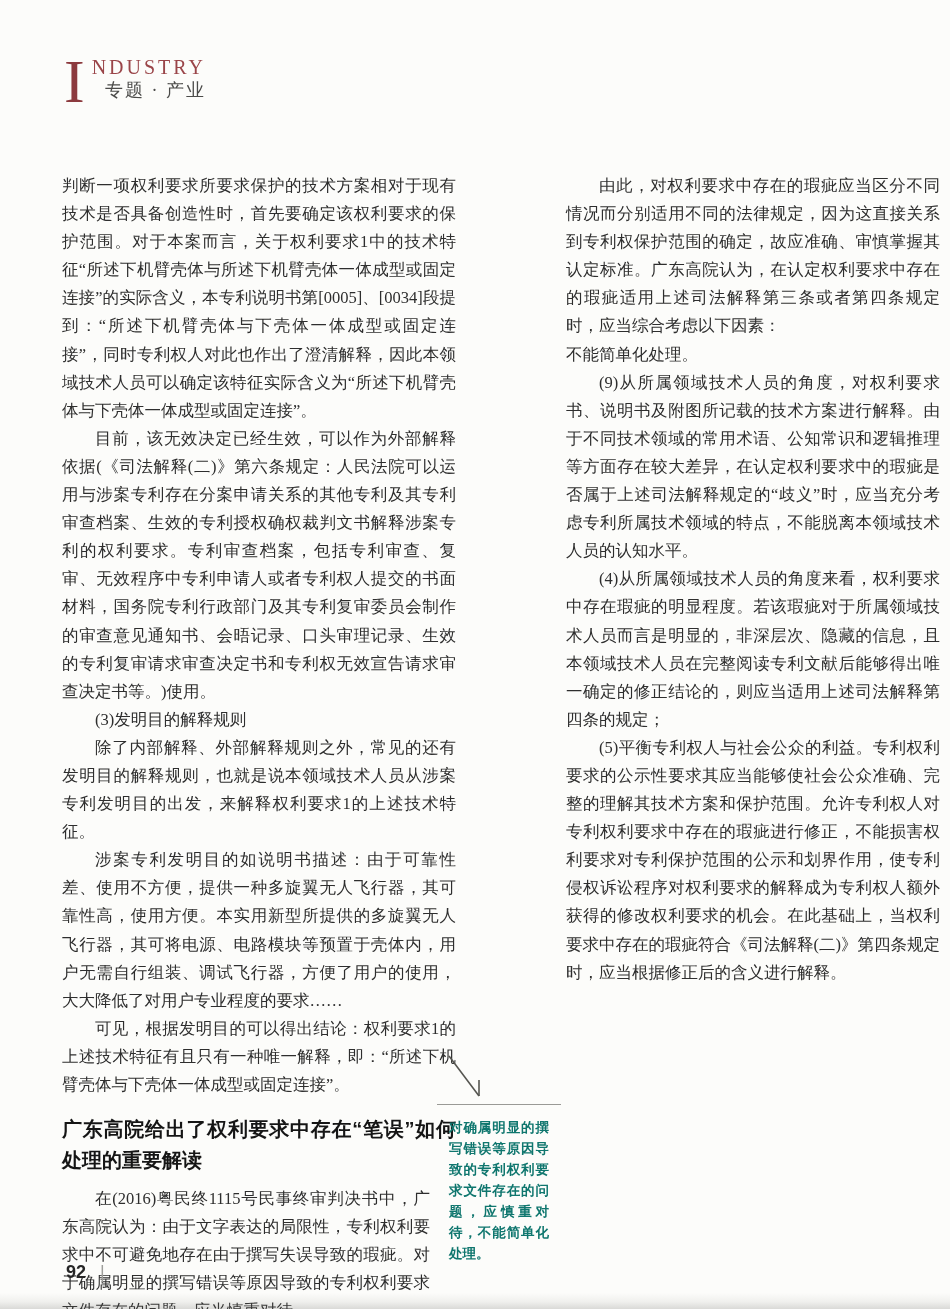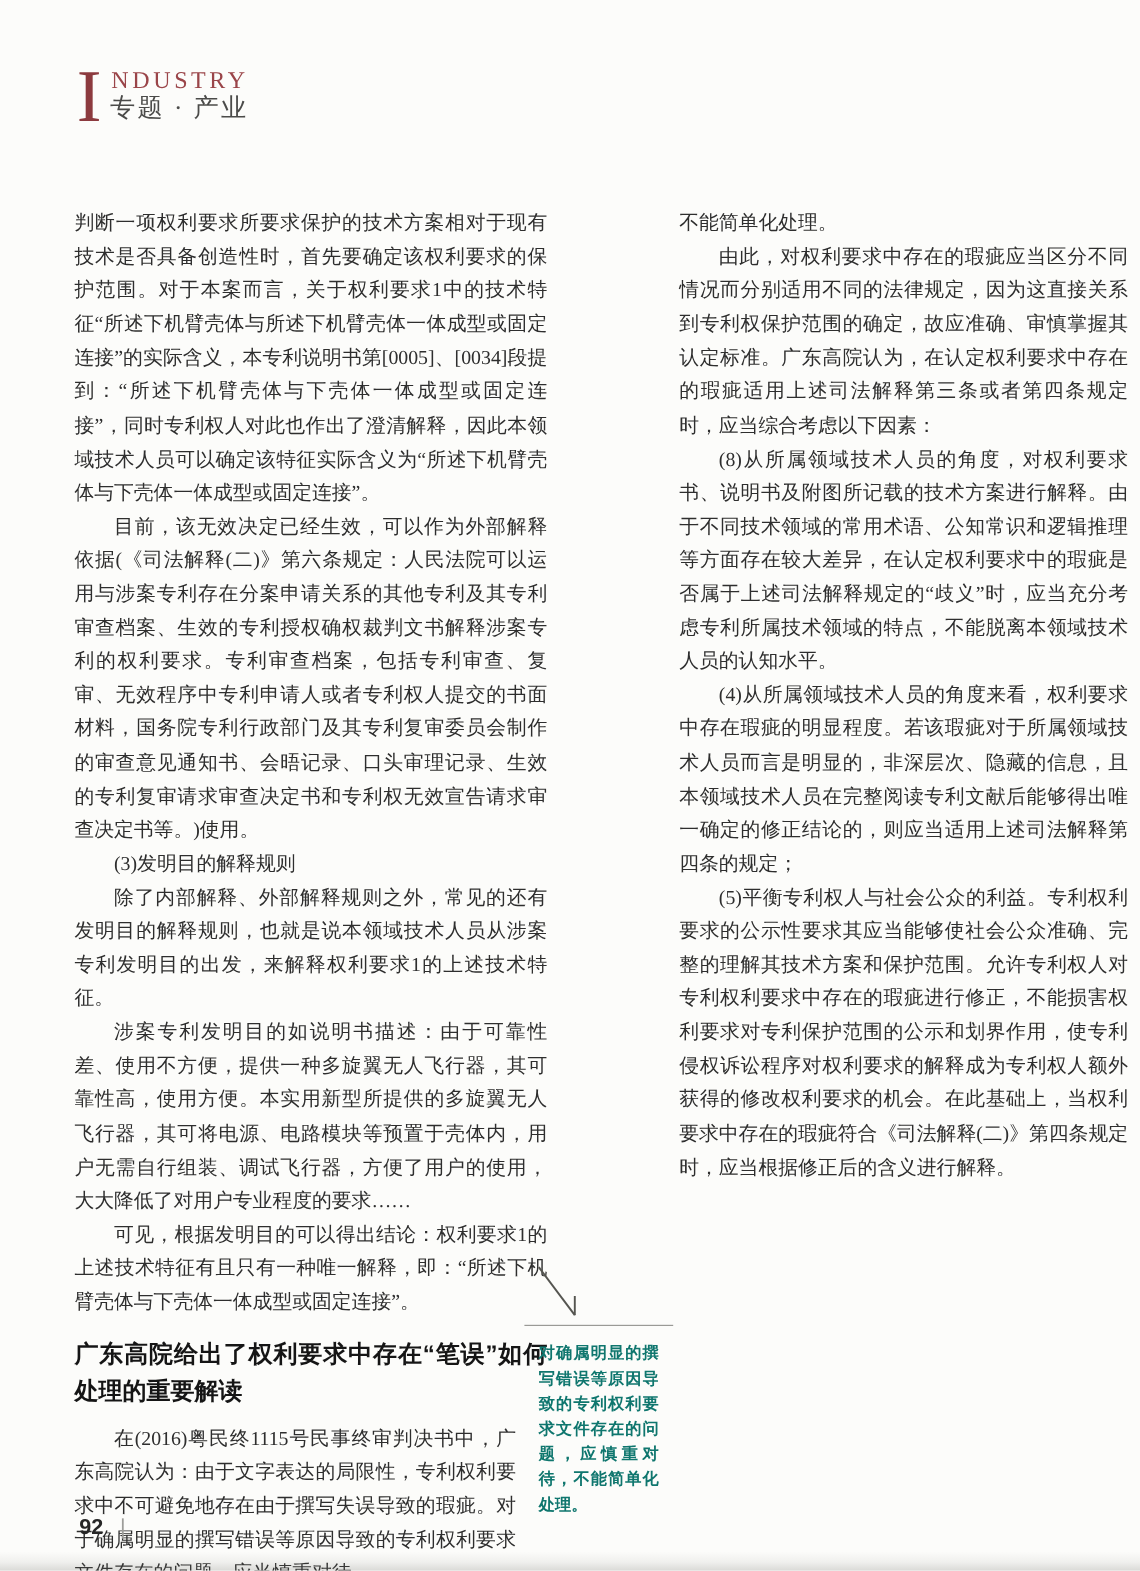--- a/index.html
+++ b/index.html
@@ -28,21 +28,21 @@
   }
   .masthead-right { padding-top: 2px; text-align: right; }
   .masthead-en {
     font-family: "Liberation Serif", serif;
     font-size: 20px;
     line-height: 22px;
     letter-spacing: 3px;
     color: #9a4549;
   }
   .masthead-cn {
-    font-size: 21px;
+    font-size: 18px;
     line-height: 24px;
     margin-top: 2px;
     letter-spacing: 2px;
     color: #4b4b49;
   }
   
   .col {
     position: absolute;
     top: 172px;
   }
@@ -134,23 +134,23 @@
     <p class="body indent">目前，该无效决定已经生效，可以作为外部解释依据(《司法解释(二)》第六条规定：人民法院可以运用与涉案专利存在分案申请关系的其他专利及其专利审查档案、生效的专利授权确权裁判文书解释涉案专利的权利要求。专利审查档案，包括专利审查、复审、无效程序中专利申请人或者专利权人提交的书面材料，国务院专利行政部门及其专利复审委员会制作的审查意见通知书、会晤记录、口头审理记录、生效的专利复审请求审查决定书和专利权无效宣告请求审查决定书等。)使用。</p>
     <p class="body indent">(3)发明目的解释规则</p>
     <p class="body indent">除了内部解释、外部解释规则之外，常见的还有发明目的解释规则，也就是说本领域技术人员从涉案专利发明目的出发，来解释权利要求1的上述技术特征。</p>
     <p class="body indent">涉案专利发明目的如说明书描述：由于可靠性差、使用不方便，提供一种多旋翼无人飞行器，其可靠性高，使用方便。本实用新型所提供的多旋翼无人飞行器，其可将电源、电路模块等预置于壳体内，用户无需自行组装、调试飞行器，方便了用户的使用，大大降低了对用户专业程度的要求……</p>
     <p class="body indent">可见，根据发明目的可以得出结论：权利要求1的上述技术特征有且只有一种唯一解释，即：“所述下机臂壳体与下壳体一体成型或固定连接”。</p>
     <h2 class="section-heading">广东高院给出了权利要求中存在“笔误”如何处理的重要解读</h2>
     <p class="body indent narrow">在(2016)粤民终1115号民事终审判决书中，广东高院认为：由于文字表达的局限性，专利权利要求中不可避免地存在由于撰写失误导致的瑕疵。对于确属明显的撰写错误等原因导致的专利权利要求文件存在的问题，应当慎重对待，</p>
   </div>
 
   <div class="col col-right">
+    <p class="body indent">由此，对权利要求中存在的瑕疵应当区分不同情况而分别适用不同的法律规定，因为这直接关系到专利权保护范围的确定，故应准确、审慎掌握其认定标准。广东高院认为，在认定权利要求中存在的瑕疵适用上述司法解释第三条或者第四条规定时，应当综合考虑以下因素：</p>
     <p class="body">不能简单化处理。</p>
-    <p class="body indent">由此，对权利要求中存在的瑕疵应当区分不同情况而分别适用不同的法律规定，因为这直接关系到专利权保护范围的确定，故应准确、审慎掌握其认定标准。广东高院认为，在认定权利要求中存在的瑕疵适用上述司法解释第三条或者第四条规定时，应当综合考虑以下因素：</p>
-    <p class="body indent">(8)从所属领域技术人员的角度，对权利要求书、说明书及附图所记载的技术方案进行解释。由于不同技术领域的常用术语、公知常识和逻辑推理等方面存在较大差异，在认定权利要求中的瑕疵是否属于上述司法解释规定的“歧义”时，应当充分考虑专利所属技术领域的特点，不能脱离本领域技术人员的认知水平。</p>
+    <p class="body indent">(9)从所属领域技术人员的角度，对权利要求书、说明书及附图所记载的技术方案进行解释。由于不同技术领域的常用术语、公知常识和逻辑推理等方面存在较大差异，在认定权利要求中的瑕疵是否属于上述司法解释规定的“歧义”时，应当充分考虑专利所属技术领域的特点，不能脱离本领域技术人员的认知水平。</p>
     <p class="body indent">(4)从所属领域技术人员的角度来看，权利要求中存在瑕疵的明显程度。若该瑕疵对于所属领域技术人员而言是明显的，非深层次、隐藏的信息，且本领域技术人员在完整阅读专利文献后能够得出唯一确定的修正结论的，则应当适用上述司法解释第四条的规定；</p>
     <p class="body indent"><span>(5)平衡专利权人与社会公众的利益。专利权利要求的公示性要求其应当能够使社会公众准确、完整的理解其技术方案和保护范围。允许专利权人对专利权利要求中存在的瑕疵进行修正，不能损害权利要求对专利保护范围的公示和划界作用，使专利侵权诉讼程序对权利要求的解释成为专利权人额外获得的修改权利要求的机会。在此基础上，当权利要求中存在的瑕疵符合《司法解释(二)》第四条规定时，应当根据修正后的含义进行解释。</span></p>
   </div>
 
   <div class="callout">
     <svg class="callout-arrow" width="40" height="48" viewBox="0 0 40 48">
       <line x1="4" y1="4" x2="34" y2="44" stroke="#555550" stroke-width="1.6"></line>
       <line x1="34" y1="28" x2="34" y2="44" stroke="#555550" stroke-width="1.6"></line>
     </svg>
     <hr class="callout-rule">

